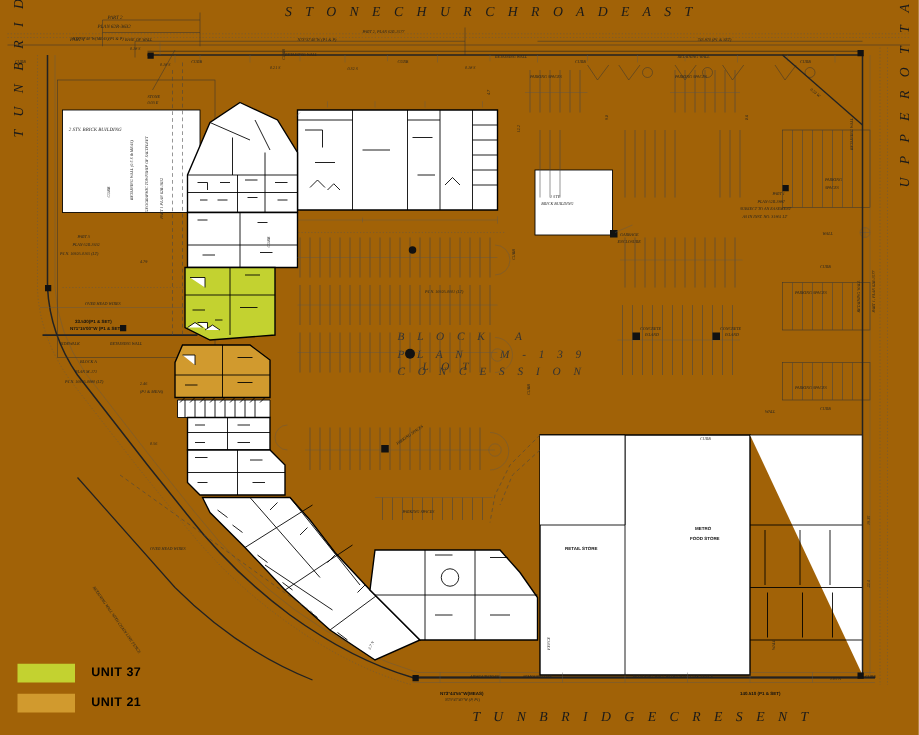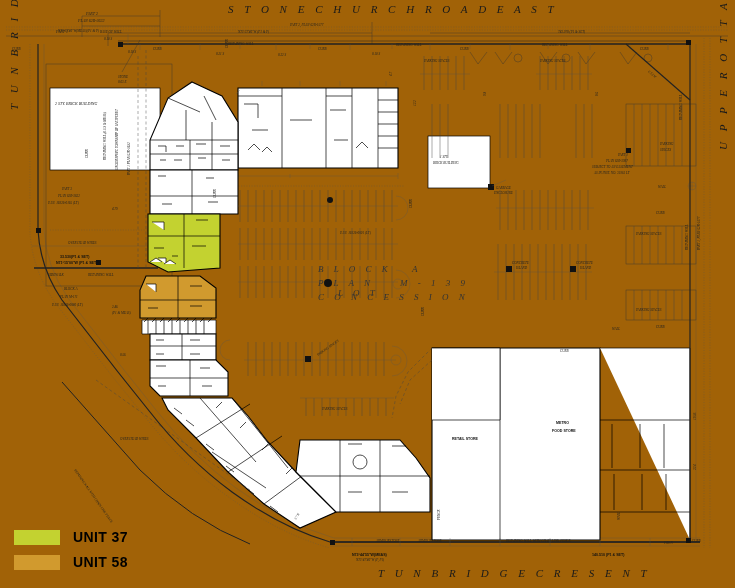--- a/index.html
+++ b/index.html
@@ -4,21 +4,21 @@
 <style>
   html,body{margin:0;padding:0;background:#ffffff;}
   body{width:735px;height:588px;overflow:hidden;font-family:"Liberation Sans",sans-serif;}
   #stage{position:relative;width:735px;height:588px;background:#a16207;}
   svg{display:block;}
   .rdlabel{font-family:"Liberation Serif",serif;font-style:italic;font-size:11px;fill:#1a1a1a;letter-spacing:4px;}
   .tiny{font-family:"Liberation Serif",serif;font-style:italic;font-size:4px;fill:#222;}
   .tiny2{font-family:"Liberation Serif",serif;font-style:italic;font-size:3.3px;fill:#222;}
   .tinyb{font-family:"Liberation Sans",sans-serif;font-size:3.6px;fill:#111;font-weight:bold;}
   .blk{font-family:"Liberation Serif",serif;font-style:italic;font-size:9px;fill:#333;letter-spacing:4px;}
-  .legtxt{font-family:"Liberation Sans",sans-serif;font-size:14px;font-weight:bold;fill:#231f20;letter-spacing:.4px;}
+  .legtxt{font-family:"Liberation Sans",sans-serif;font-size:10px;font-weight:bold;fill:#231f20;letter-spacing:.4px;}
   .ln{stroke:#222;fill:none;}
   .thin{stroke:#333;stroke-width:.4;fill:none;}
   .hair{stroke:#555;stroke-width:.3;fill:none;}
   .bld{stroke:#000;stroke-width:1.1;fill:#fff;}
   .bld2{stroke:#000;stroke-width:.7;fill:#fff;}
   .dash{stroke:#444;stroke-width:.45;fill:none;stroke-dasharray:3,2.5;}
   .dot{stroke:#555;stroke-width:.35;fill:none;stroke-dasharray:1,1.6;}
   .stall{stroke:#444;stroke-width:.45;}
   #legend{position:absolute;left:14px;bottom:18px;}
   .legrow{display:flex;align-items:center;margin-top:9px;}
@@ -403,17 +403,17 @@
   <text class="tiny2" x="88" y="158" transform="rotate(-90 88 158)">CURB</text>
 </svg>
 
 <div id="legend">
   <div class="legrow">
     <span class="sw" style="background:#c3d230"></span>
     <span class="legtxt">UNIT 37</span>
   </div>
   <div class="legrow">
     <span class="sw" style="background:#d19a2e"></span>
-    <span class="legtxt">UNIT 58</span>
+    <span class="legtxt">UNIT 21</span>
   </div>
 </div>
 
 </div>
 
 </body></html>

